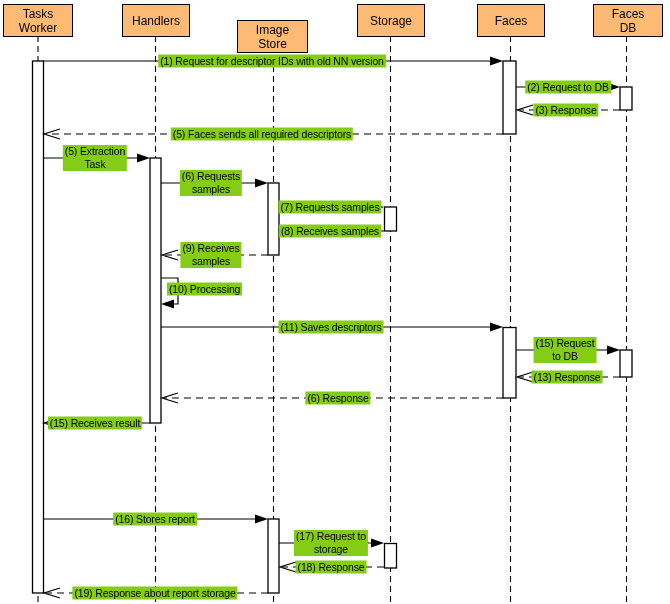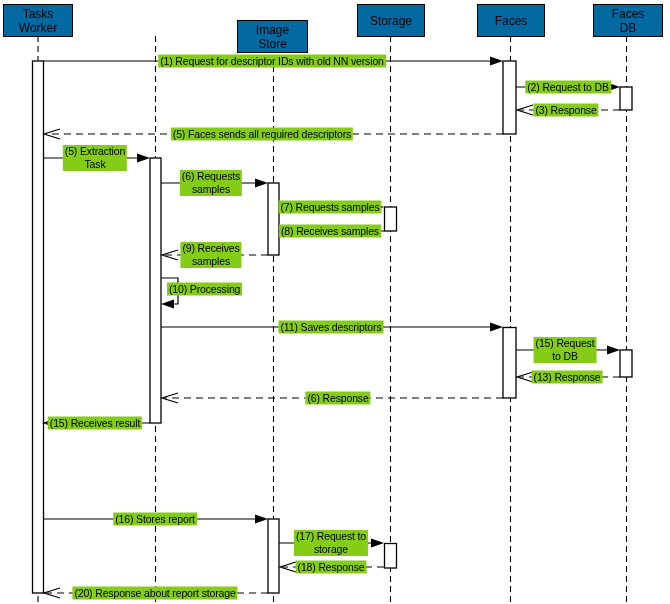--- a/index.html
+++ b/index.html
@@ -2,21 +2,21 @@
 <html><head>
 <meta charset="utf-8">
 <style>
   html,body{margin:0;padding:0;background:#fff;}
   #stage{
     position:relative;width:670px;height:604px;background:#fff;overflow:hidden;
     font-family:"Liberation Sans",sans-serif;color:#000;
   }
   #diagram-svg{position:absolute;left:0;top:0;}
   .actor{
-    position:absolute;box-sizing:border-box;border:1.4px solid #000;background:#0369a1;
+    position:absolute;box-sizing:border-box;border:1.4px solid #000;background:#fdba74;
     display:flex;align-items:center;justify-content:center;text-align:center;
     font-size:12px;line-height:14px;white-space:pre-line;
   }
   .msg-label{
     position:absolute;transform:translate(-50%,-50%);background:#84cc16;
     white-space:pre-line;text-align:center;font-size:10.5px;line-height:13px;
     letter-spacing:-0.15px;padding:0 2px;
   }
   .msg-label.left-anchor{transform:translate(0,-50%);}
 </style>
@@ -145,24 +145,25 @@
   <div class="msg-label" style="left:331px;top:327px;">(11) Saves descriptors</div>
   <div class="msg-label" style="left:565px;top:350px;">(15) Request
 to DB</div>
   <div class="msg-label" style="left:567px;top:377px;">(13) Response</div>
   <div class="msg-label" style="left:338px;top:398px;">(6) Response</div>
   <div class="msg-label" style="left:95px;top:423px;">(15) Receives result</div>
   <div class="msg-label" style="left:155px;top:519px;">(16) Stores report</div>
   <div class="msg-label" style="left:331px;top:543px;">(17) Request to
 storage</div>
   <div class="msg-label" style="left:331px;top:567px;">(18) Response</div>
-  <div class="msg-label" style="left:155px;top:593px;">(20) Response about report storage</div>
+  <div class="msg-label" style="left:155px;top:593px;">(19) Response about report storage</div>
 
   <div class="actor" style="left:3px;top:4px;width:70px;height:33px;">Tasks
 Worker</div>
+  <div class="actor" style="left:122px;top:4px;width:68px;height:33px;">Handlers</div>
   <div class="actor" style="left:237px;top:20px;width:71px;height:33px;">Image
 Store</div>
   <div class="actor" style="left:357px;top:4px;width:68px;height:33px;">Storage</div>
   <div class="actor" style="left:477px;top:4px;width:68px;height:33px;">Faces</div>
   <div class="actor" style="left:593px;top:4px;width:70px;height:33px;">Faces
 DB</div>
 
 </div>
 
 </body></html>

